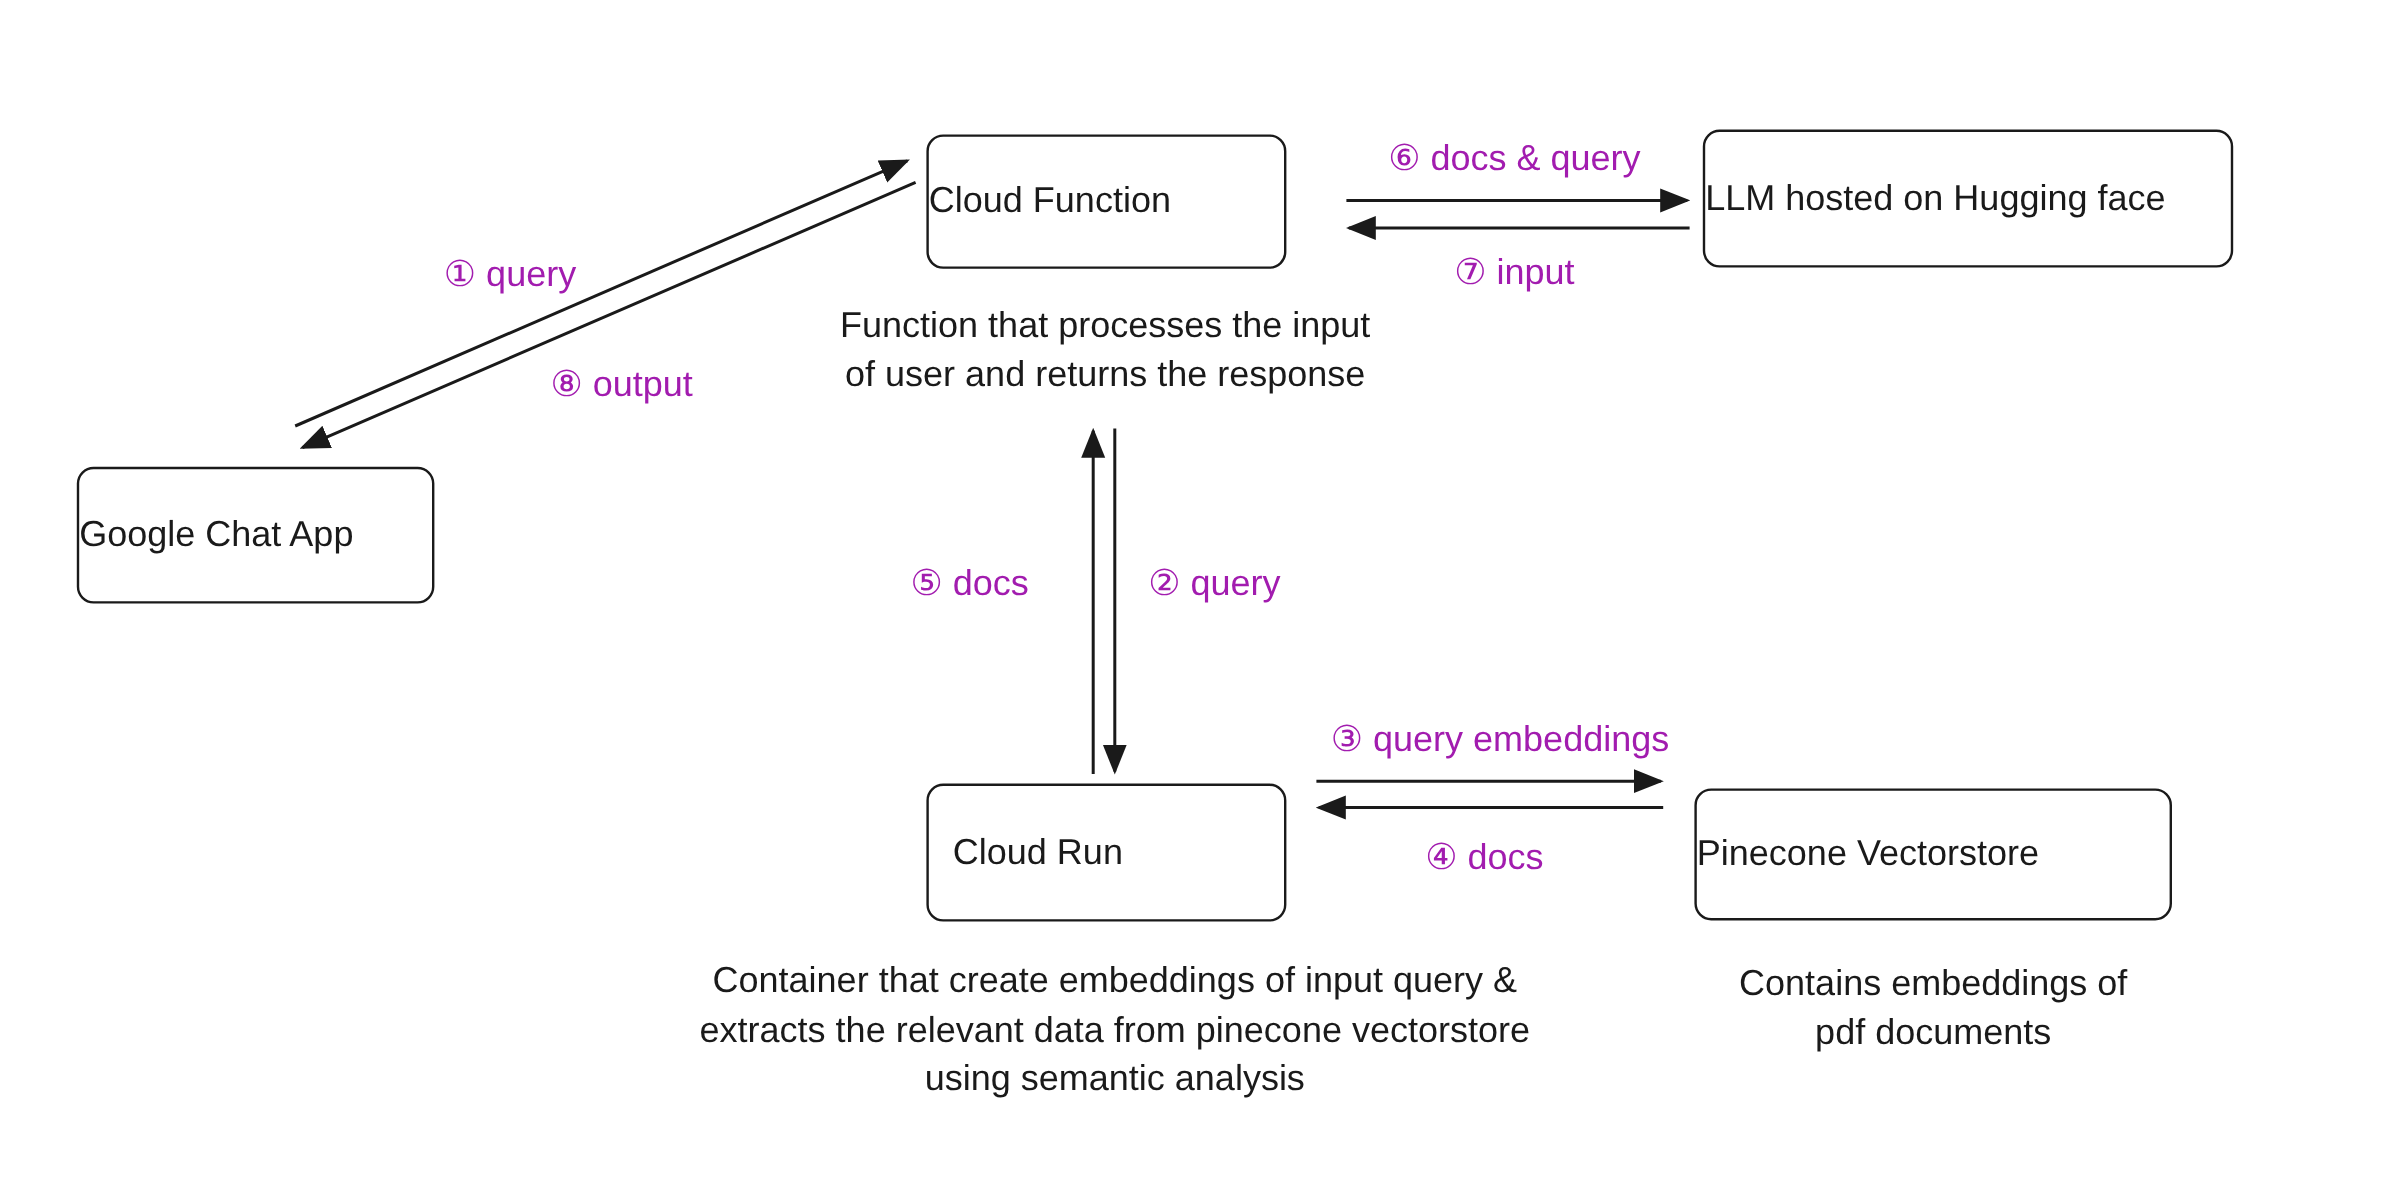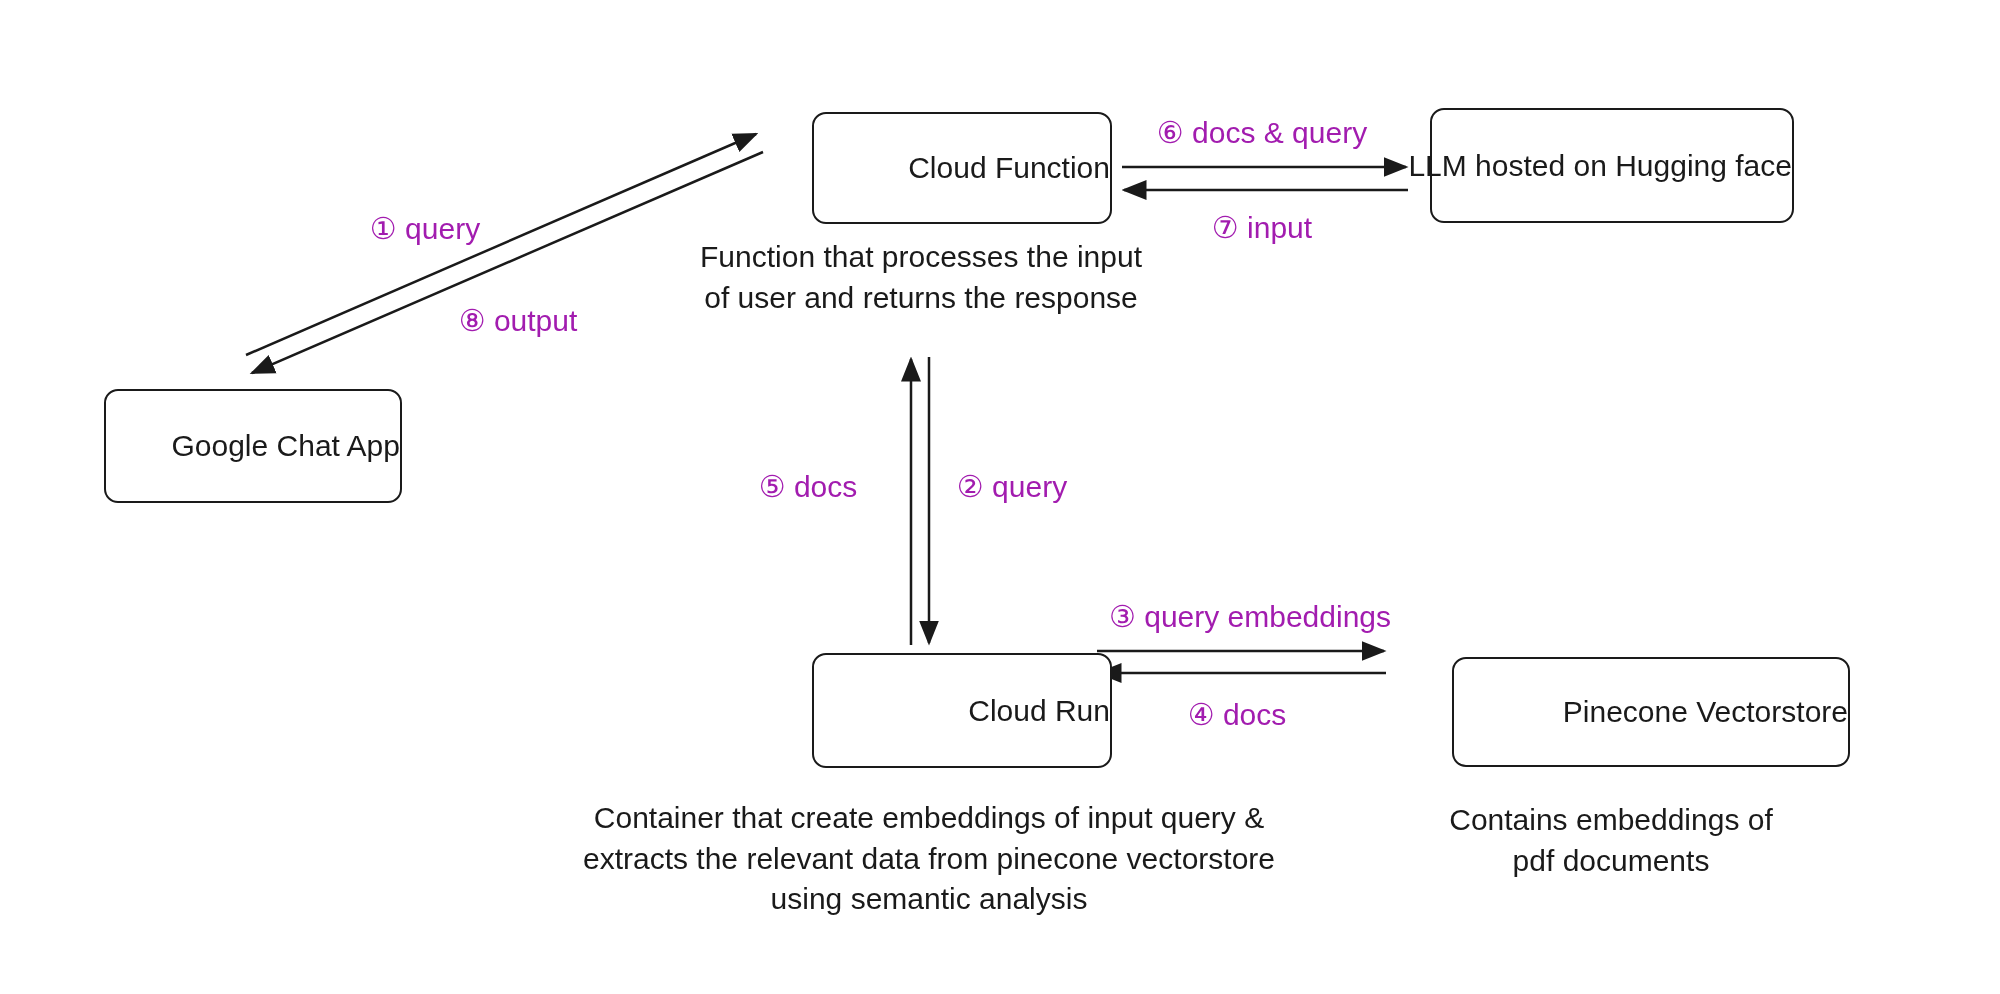--- a/index.html
+++ b/index.html
@@ -23,23 +23,22 @@
     width: 2000px;
     height: 994px;
   }
   .node {
     position: absolute;
     border: 2.5px solid #1a1a1a;
     border-radius: 14px;
     background: #ffffff;
     display: flex;
     align-items: center;
-    justify-content: flex-end;
+    justify-content: flex-start;
     box-sizing: border-box;
-    margin-left: 40px;
   }
   .node-label {
     font-size: 30px;
     white-space: nowrap;
     color: #1a1a1a;
   }
   .caption {
     position: absolute;
     font-size: 30px;
     line-height: 1.35;
@@ -91,33 +90,33 @@
   </svg>
 
   <div class="node" style="left:64px; top:389px; width:298px; height:114px;">
     <span class="node-label">Google Chat App</span>
   </div>
 
   <div class="node" style="left:772px; top:112px; width:300px; height:112px;">
     <span class="node-label">Cloud Function</span>
   </div>
 
-  <div class="node" style="left:1390px; top:108px; width:364px; height:115px;">
+  <div class="node" style="left:1419px; top:108px; width:442px; height:115px;">
     <span class="node-label">LLM hosted on Hugging face</span>
   </div>
 
   <div class="node" style="left:772px; top:653px; width:300px; height:115px;padding-left:20px;">
     <span class="node-label">Cloud Run</span>
   </div>
 
   <div class="node" style="left:1412px; top:657px; width:398px; height:110px;">
     <span class="node-label">Pinecone Vectorstore</span>
   </div>
 
-  <div class="caption" style="left:641px; top:237px; width:560px;">Function that processes the input
+  <div class="caption" style="left:641px; top:252px; width:560px;">Function that processes the input
 of user and returns the response</div>
 
   <div class="caption" style="left:1411px; top:800px; width:400px;">Contains embeddings of
 pdf documents</div>
 
   <div class="caption" style="left:549px; top:798px; width:760px;">Container that create embeddings of input query &amp;
 extracts the relevant data from pinecone vectorstore
 using semantic analysis</div>
 
   <div class="edge-label" style="left:425px; top:228px;">① query</div>

